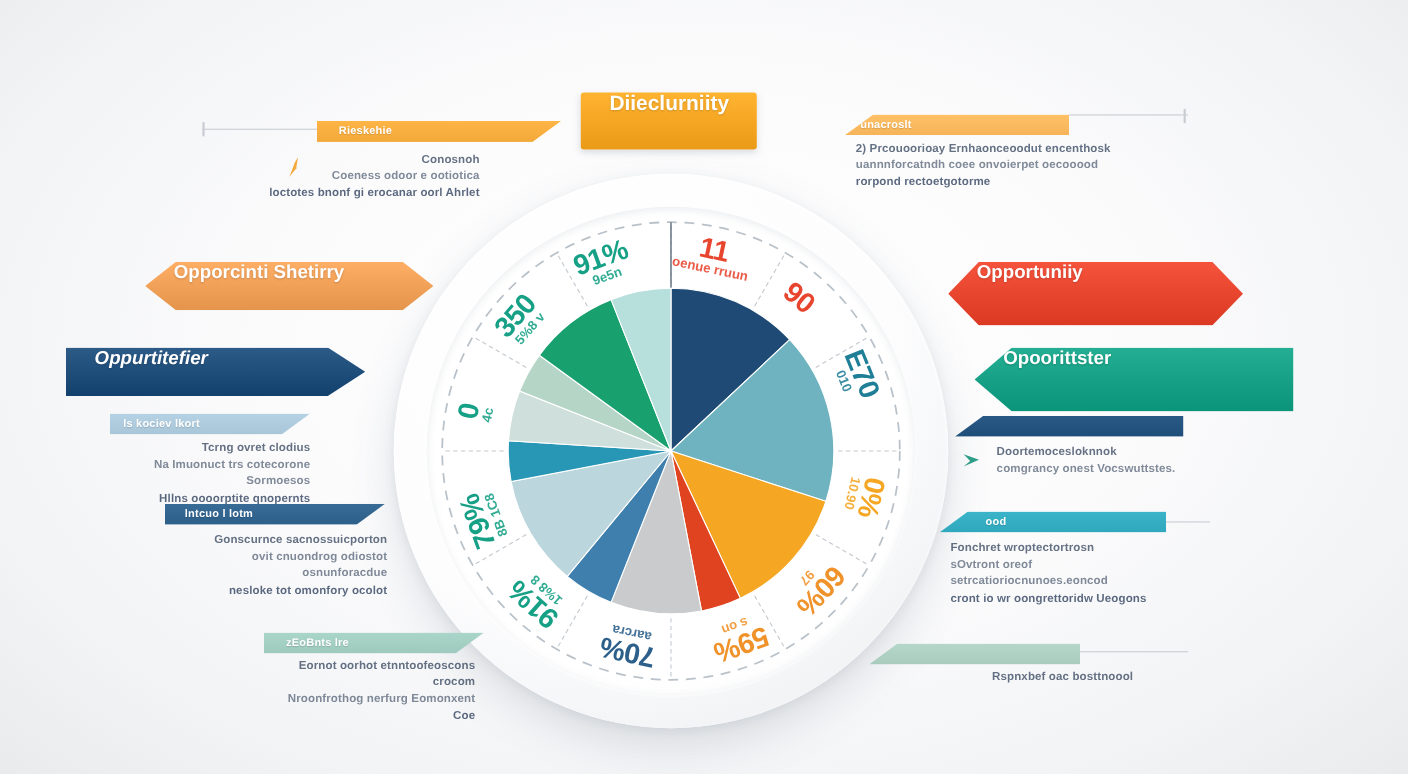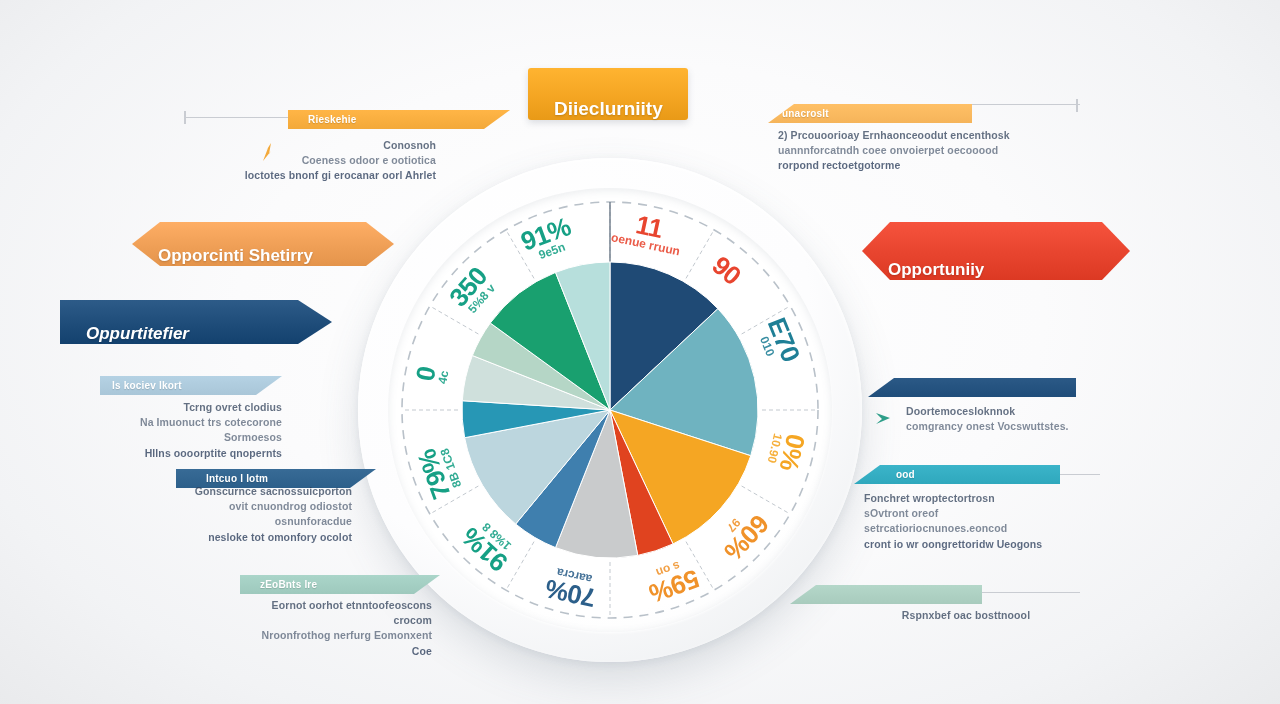--- a/index.html
+++ b/index.html
@@ -47,25 +47,26 @@
     text-align: center;
     line-height: 0.92;
     font-weight: 700;
   }
   .ring-label .big { display:block; font-size: 26px; letter-spacing: -0.5px; }
   .ring-label .sml { display:block; font-size: 12px; font-weight: 700; opacity: .88; }
 
   
   .banner {
     position: absolute;
-    display: flex; align-items: flex-end;
+    display: flex; align-items: flex-start;
     color: #ffffff;
     font-weight: 700;
     text-shadow: 0 1px 2px rgba(0,0,0,0.18);
     box-shadow: 0 3px 7px rgba(70,85,105,0.18);
+    margin-top: 16px;
   }
   .banner .btxt { padding: 0 26px; }
 
   .arrow-r { clip-path: polygon(0 0, calc(100% - 34px) 0, 100% 50%, calc(100% - 34px) 100%, 0 100%); }
   .arrow-l { clip-path: polygon(34px 0, 100% 0, 100% 100%, 34px 100%, 0 50%); }
   .arrow-both { clip-path: polygon(28px 0, calc(100% - 28px) 0, 100% 50%, calc(100% - 28px) 100%, 28px 100%, 0 50%); }
   .tag-r { clip-path: polygon(0 0, 100% 0, calc(100% - 26px) 100%, 0 100%); }
   .tag-l { clip-path: polygon(26px 0, 100% 0, 100% 100%, 0 100%); }
 
   .cap {
@@ -195,20 +196,23 @@
   </div>
 
   <div class="banner arrow-r" id="bn-lm" style="left: 60px; top: 300px; width: 272px; height: 44px; font-size: 17px; background: linear-gradient(rgb(45, 91, 136), rgb(31, 77, 122) 52%, rgb(19, 65, 110)); font-style: italic;">
     <span class="btxt">Oppurtitefier</span>
   </div>
 
   <div class="banner arrow-both" id="bn-ru" style="left: 862px; top: 222px; width: 268px; height: 58px; font-size: 17px; background: linear-gradient(rgb(246, 83, 61), rgb(232, 69, 47) 52%, rgb(220, 57, 35));">
     <span class="btxt">Opportuniiy</span>
   </div>
 
+  <div class="banner arrow-l" id="bn-rm" style="left: 886px; top: 300px; width: 290px; height: 58px; font-size: 17px; background: linear-gradient(rgb(36, 174, 147), rgb(22, 160, 133) 52%, rgb(10, 148, 121));">
+    <span class="btxt">Opoorittster</span>
+  </div>
 
   <div>
     <div class="tick" style="left:184px; top:117px; width:112px; height:1px;"></div>
     <div class="tick" style="left:184px; top:111px; width:2px; height:13px;"></div>
     <div class="smallcap-bar tag-r" id="cb0" style="left: 288px; top: 110px; width: 222px; background: linear-gradient(rgb(255, 181, 70), rgb(243, 169, 58));">
       <span>Rieskehie</span>
     </div>
     <div class="mini-arrow" style="left:260px; top:142px; width:14px; height:20px;">
       <svg viewBox="0 0 14 20" width="14" height="20">
           <path d="M3 19 L8 6 L6 9 L11 1 L9 12 L11 9 Z" fill="#f3a93a"></path>
@@ -239,21 +243,21 @@
       <span>ls kociev lkort</span>
     </div>
     <div class="cap" style="left:92px; top:400px; width:190px; text-align:right;">
       <div class="l1">Tcrng ovret clodius</div>
       <div class="l2">Na Imuonuct trs cotecorone  Sormoesos</div>
       <div class="l3">Hllns oooorptite qnopernts</div>
     </div>
   </div>
 
   <div>
-    <div class="smallcap-bar tag-r" id="cb3" style="left: 176px; top: 458px; width: 200px; padding-left: 30px; background: linear-gradient(rgb(56, 107, 150), rgb(44, 95, 138)); margin-top: 11px;">
+    <div class="smallcap-bar tag-r" id="cb3" style="left: 150px; top: 458px; width: 200px; padding-left: 18px; background: linear-gradient(rgb(56, 107, 150), rgb(44, 95, 138));">
       <span>lntcuo l lotm</span>
     </div>
     <div class="cap" style="left:152px; top:484px; width:200px; text-align:right;">
       <div class="l1">Gonscurnce sacnossuicporton</div>
       <div class="l2">ovit cnuondrog odiostot osnunforacdue</div>
       <div class="l3">nesloke tot omonfory ocolot</div>
     </div>
   </div>
 
   <div>

